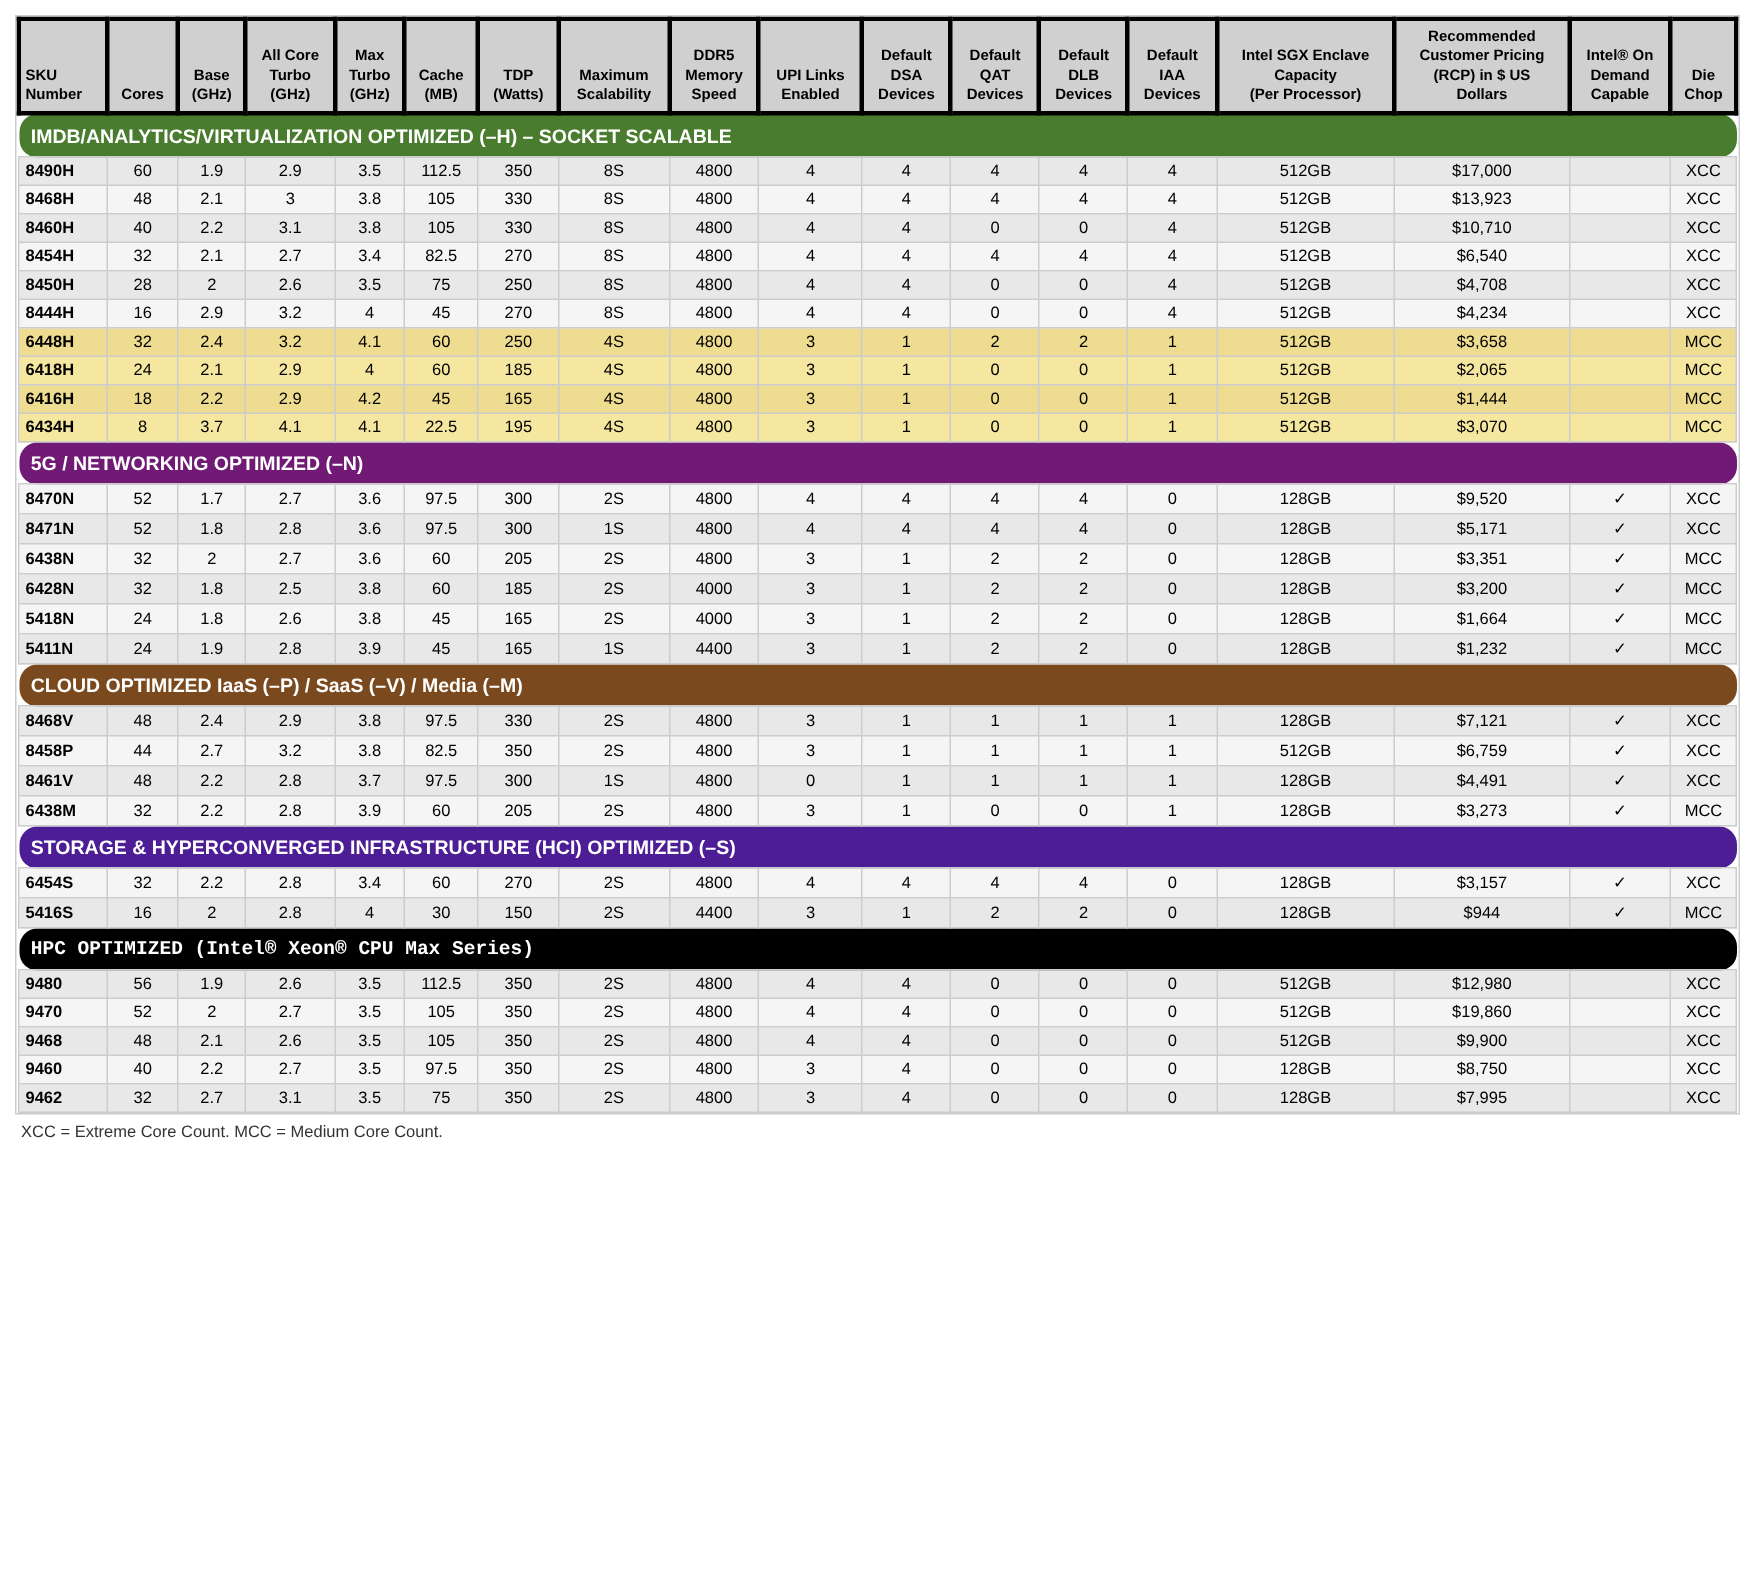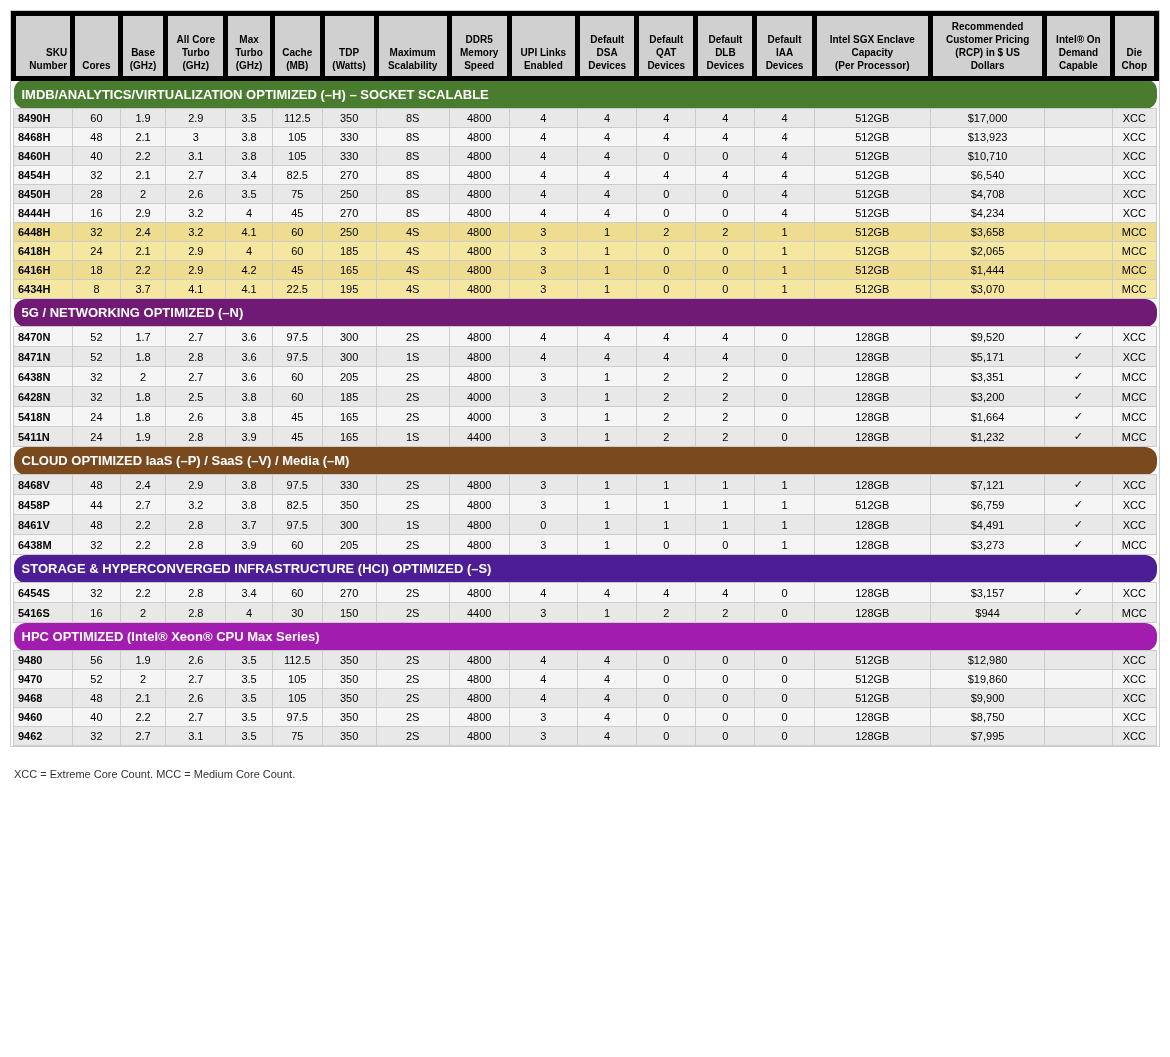--- a/index.html
+++ b/index.html
@@ -22,52 +22,52 @@
       font-weight: bold;
       font-size: 13px;
       color: #fff;
       padding: 6px 8px;
       border-radius: 12px;
     }
     .green-header td { background-color: #4a7c2f; }
     .orange-header td { background-color: #701a75; }
     .brown-header td { background-color: #7a4a1e; }
     .purple-header td { background-color: #4c1d95; }
-    .blue-header td { background-color: #a21caf; }
+    .blue-header td { background-color: #000000; font-family: Liberation Mono, monospace; }
 
     .col-header-row th {
       background-color: #d0d0d0;
       font-weight: bold;
       font-size: 10px;
       text-align: center;
       padding: 4px 3px;
-      border: 5px solid #000000;
+      border: 3px solid #000000;
       vertical-align: bottom;
       line-height: 1.3;
     }
-    .col-header-row th:first-child { text-align: right; }
+    .col-header-row th:first-child { text-align: left; }
 
     tr.data-row td {
       border: 1px solid #ccc;
       padding: 3px 4px;
       text-align: center;
       vertical-align: middle;
     }
     tr.data-row td:first-child { text-align: left; font-weight: bold; }
     tr.data-row:nth-child(odd) { background-color: #f5f5f5; }
     tr.data-row:nth-child(even) { background-color: #e8e8e8; }
 
     
     tr.yellow-row td { background-color: #f5e6a0; }
     tr.yellow-row:nth-child(even) td { background-color: #eedc90; }
 
     .price-col { text-align: left; }
     .footnote {
       font-size: 11px;
-      padding: 21px 4px;
+      padding: 6px 4px;
       color: #333;
     }
   </style>
 </head>
 <body>
 
 <div class="table-container">
   <table>
     <thead>
       <tr class="col-header-row" id="col-header-row">

